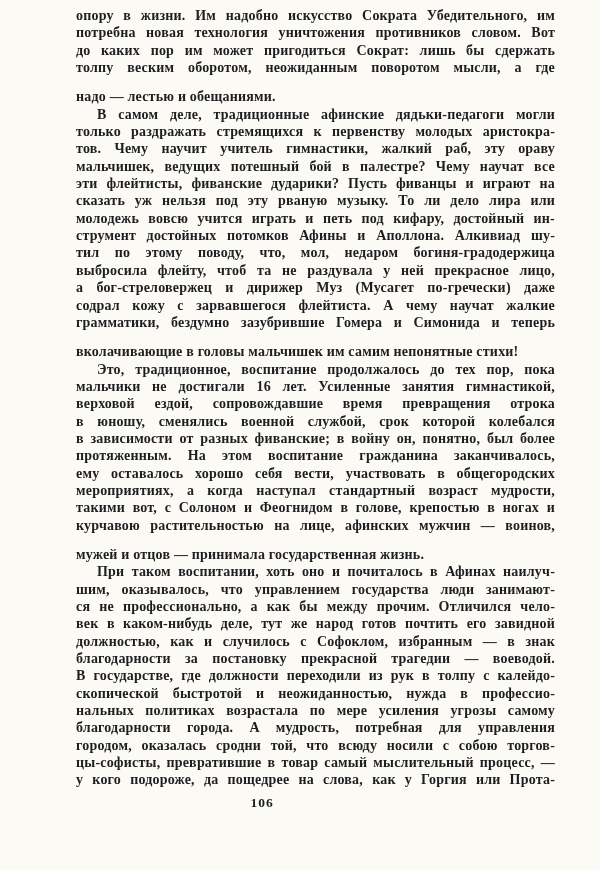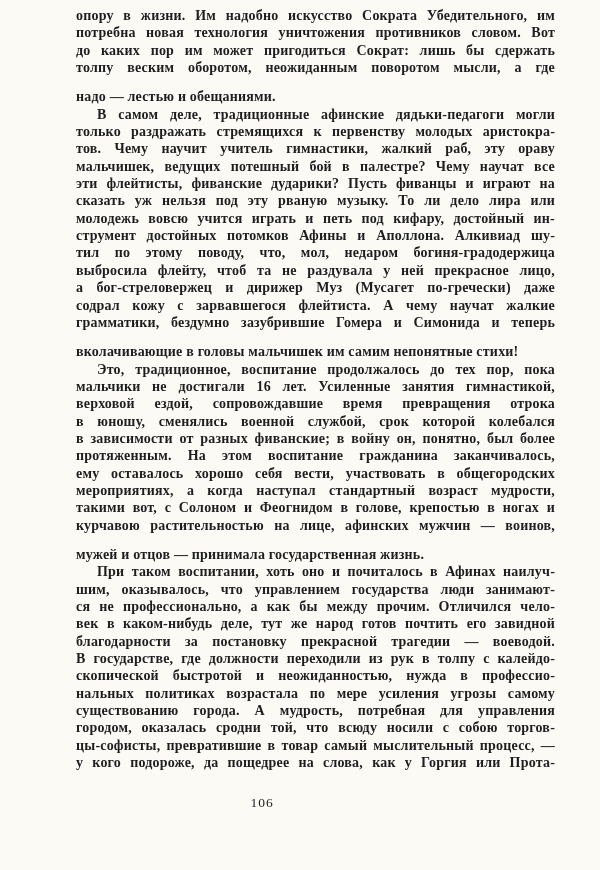--- a/index.html
+++ b/index.html
@@ -31,21 +31,21 @@
     white-space: normal;
   }
   .line.end { text-align-last: left; margin-top: 12px; }
   .line.indent { text-indent: 21px; }
   .page-number {
     position: absolute;
     top: 795px; left: 0;
     width: 524px;
     text-align: center;
     font-size: 13.5px;
-    font-weight: 400;
+    font-weight: 700;
     letter-spacing: 1px;
   }
 </style>
 </head>
 <body>
 
 <div class="page">
   <div class="text-block">
 
     <div class="paragraph">
@@ -85,25 +85,26 @@
       <div class="line">такими вот, с Солоном и Феогнидом в голове, крепостью в ногах и</div>
       <div class="line">курчавою растительностью на лице, афинских мужчин — воинов,</div>
       <div class="line end">мужей и отцов — принимала государственная жизнь.</div>
     </div>
 
     <div class="paragraph">
       <div class="line indent">При таком воспитании, хоть оно и почиталось в Афинах наилуч-</div>
       <div class="line">шим, оказывалось, что управлением государства люди занимают-</div>
       <div class="line">ся не профессионально, а как бы между прочим. Отличился чело-</div>
       <div class="line">век в каком-нибудь деле, тут же народ готов почтить его завидной</div>
+      <div class="line">должностью, как и случилось с Софоклом, избранным — в знак</div>
       <div class="line">благодарности за постановку прекрасной трагедии — воеводой.</div>
       <div class="line">В государстве, где должности переходили из рук в толпу с калейдо-</div>
       <div class="line">скопической быстротой и неожиданностью, нужда в профессио-</div>
       <div class="line">нальных политиках возрастала по мере усиления угрозы самому</div>
-      <div class="line">существованию города. А мудрость, потребная для управления</div>
+      <div class="line">благодарности города. А мудрость, потребная для управления</div>
       <div class="line">городом, оказалась сродни той, что всюду носили с собою торгов-</div>
       <div class="line">цы-софисты, превратившие в товар самый мыслительный процесс, —</div>
       <div class="line">у кого подороже, да пощедрее на слова, как у Горгия или Прота-</div>
     </div>
 
   </div>
 
   <div class="page-number">106</div>
 </div>
 

